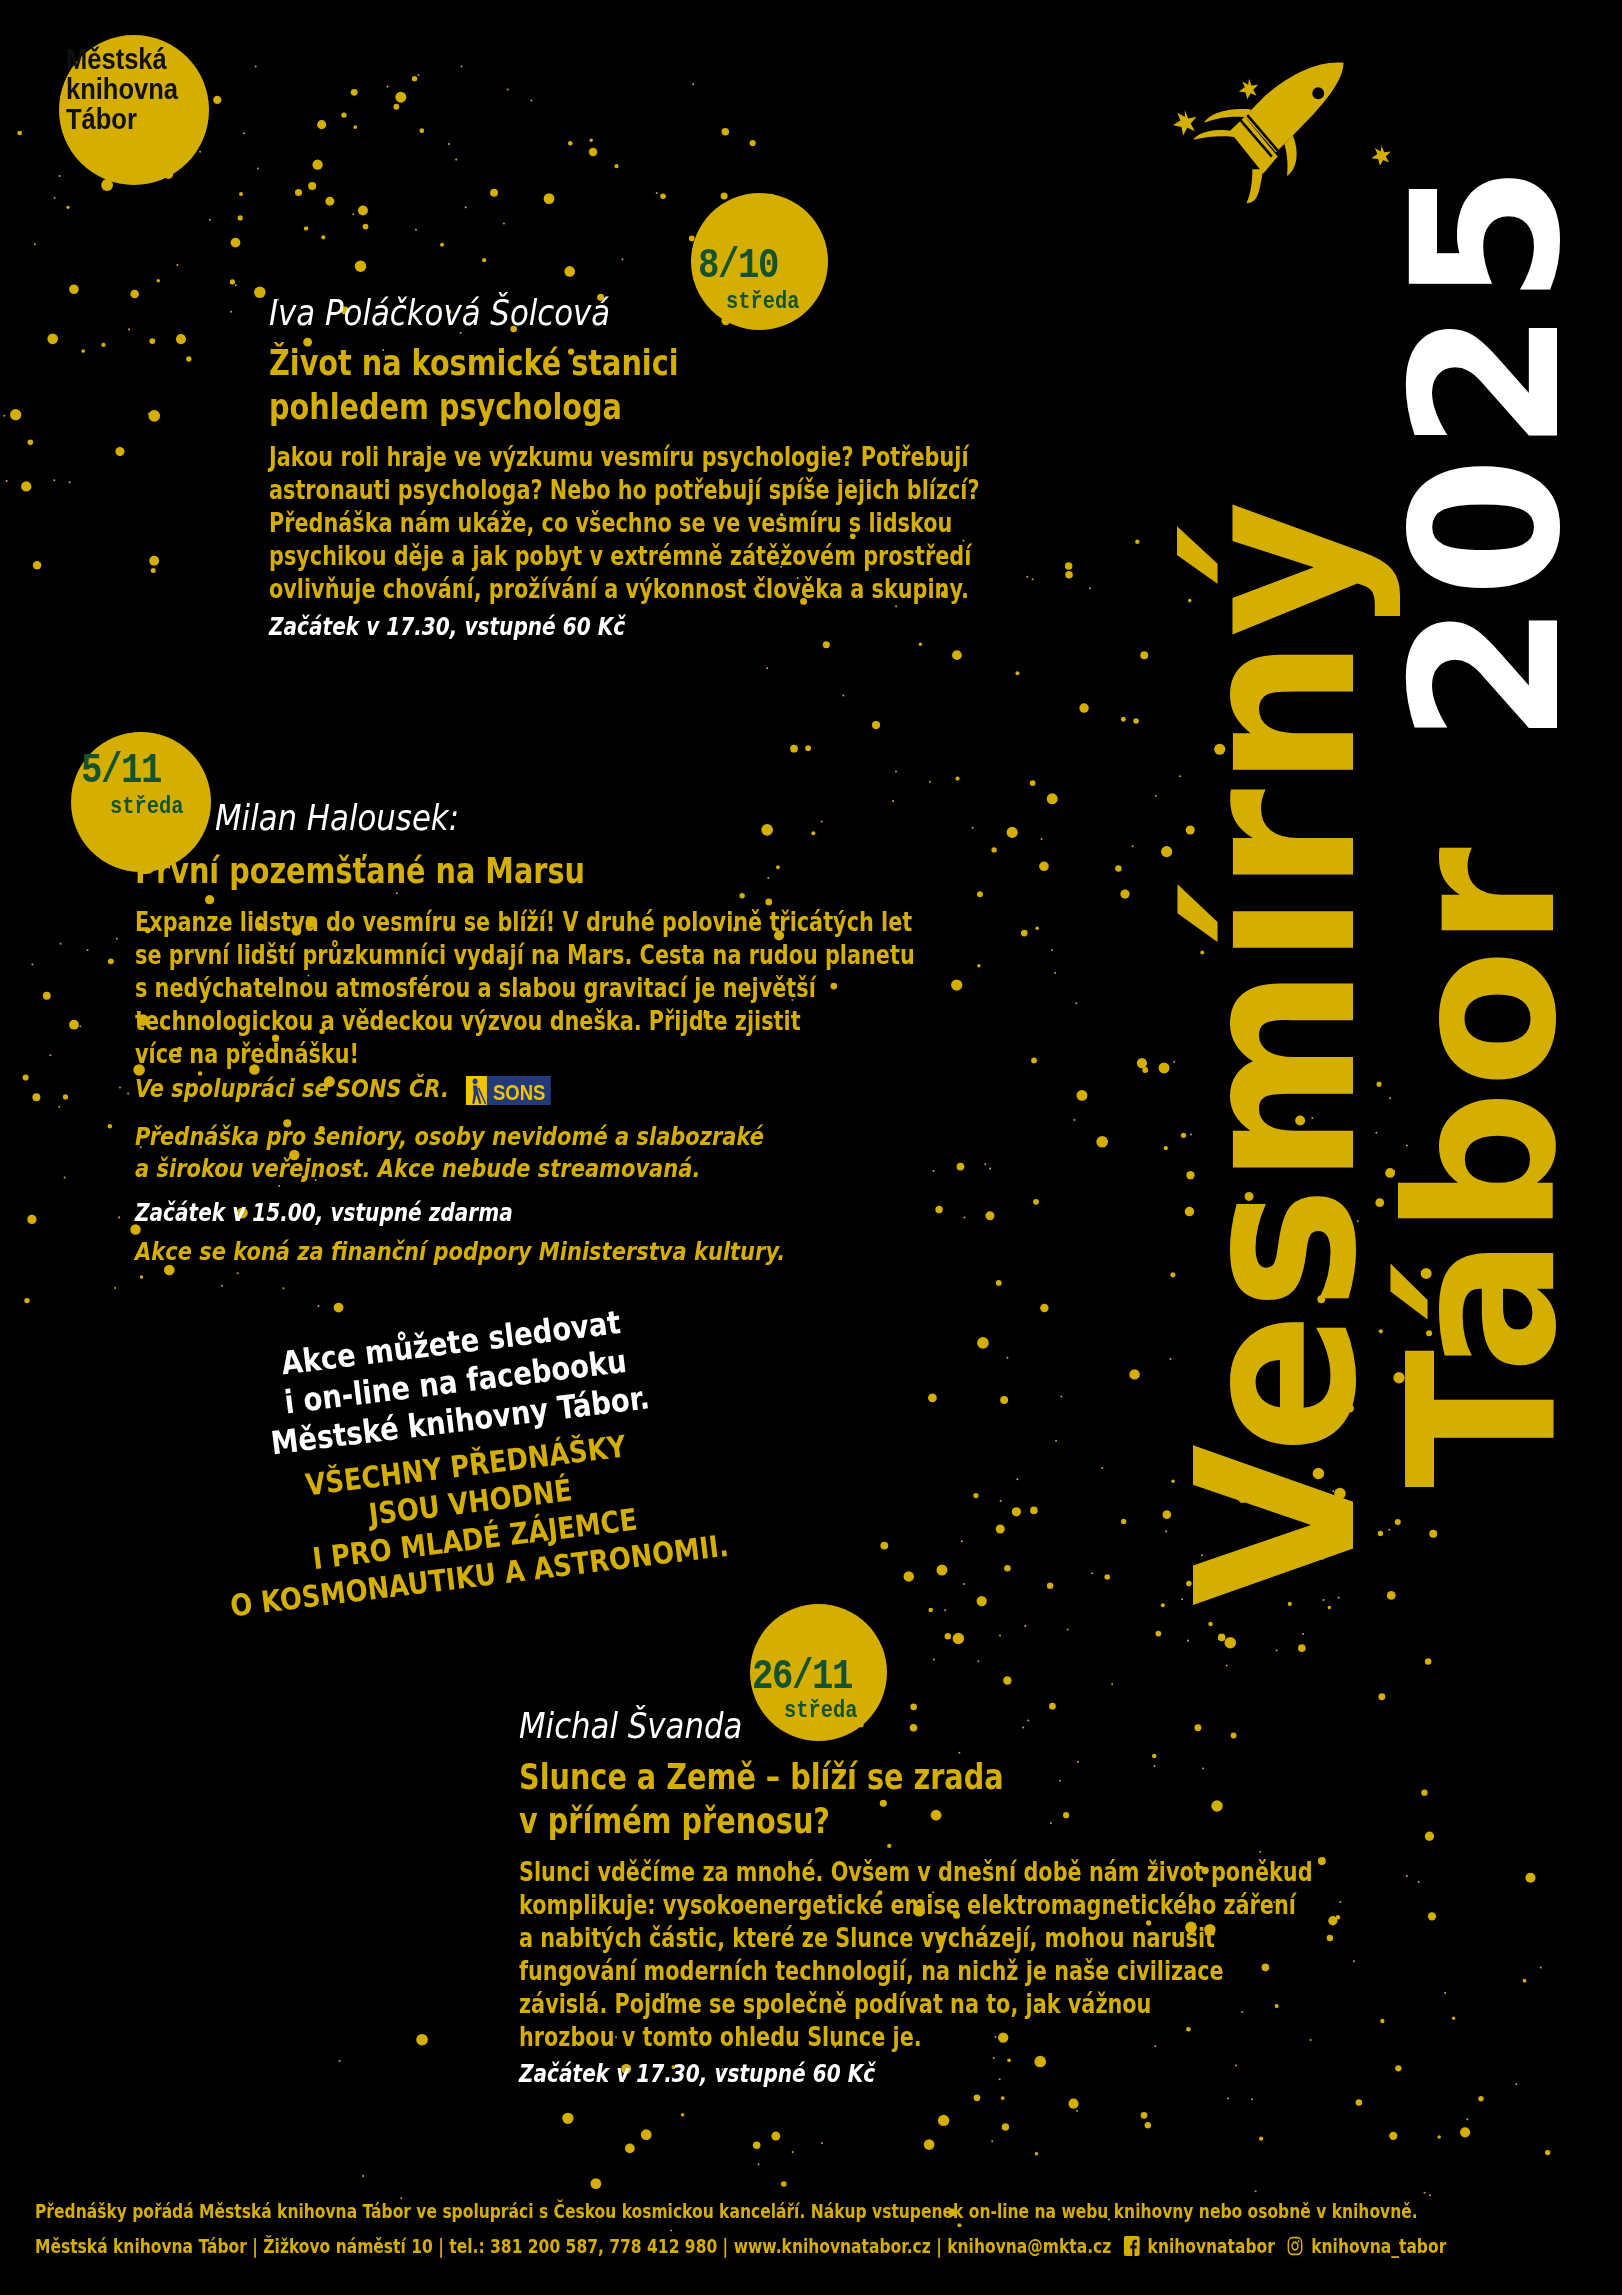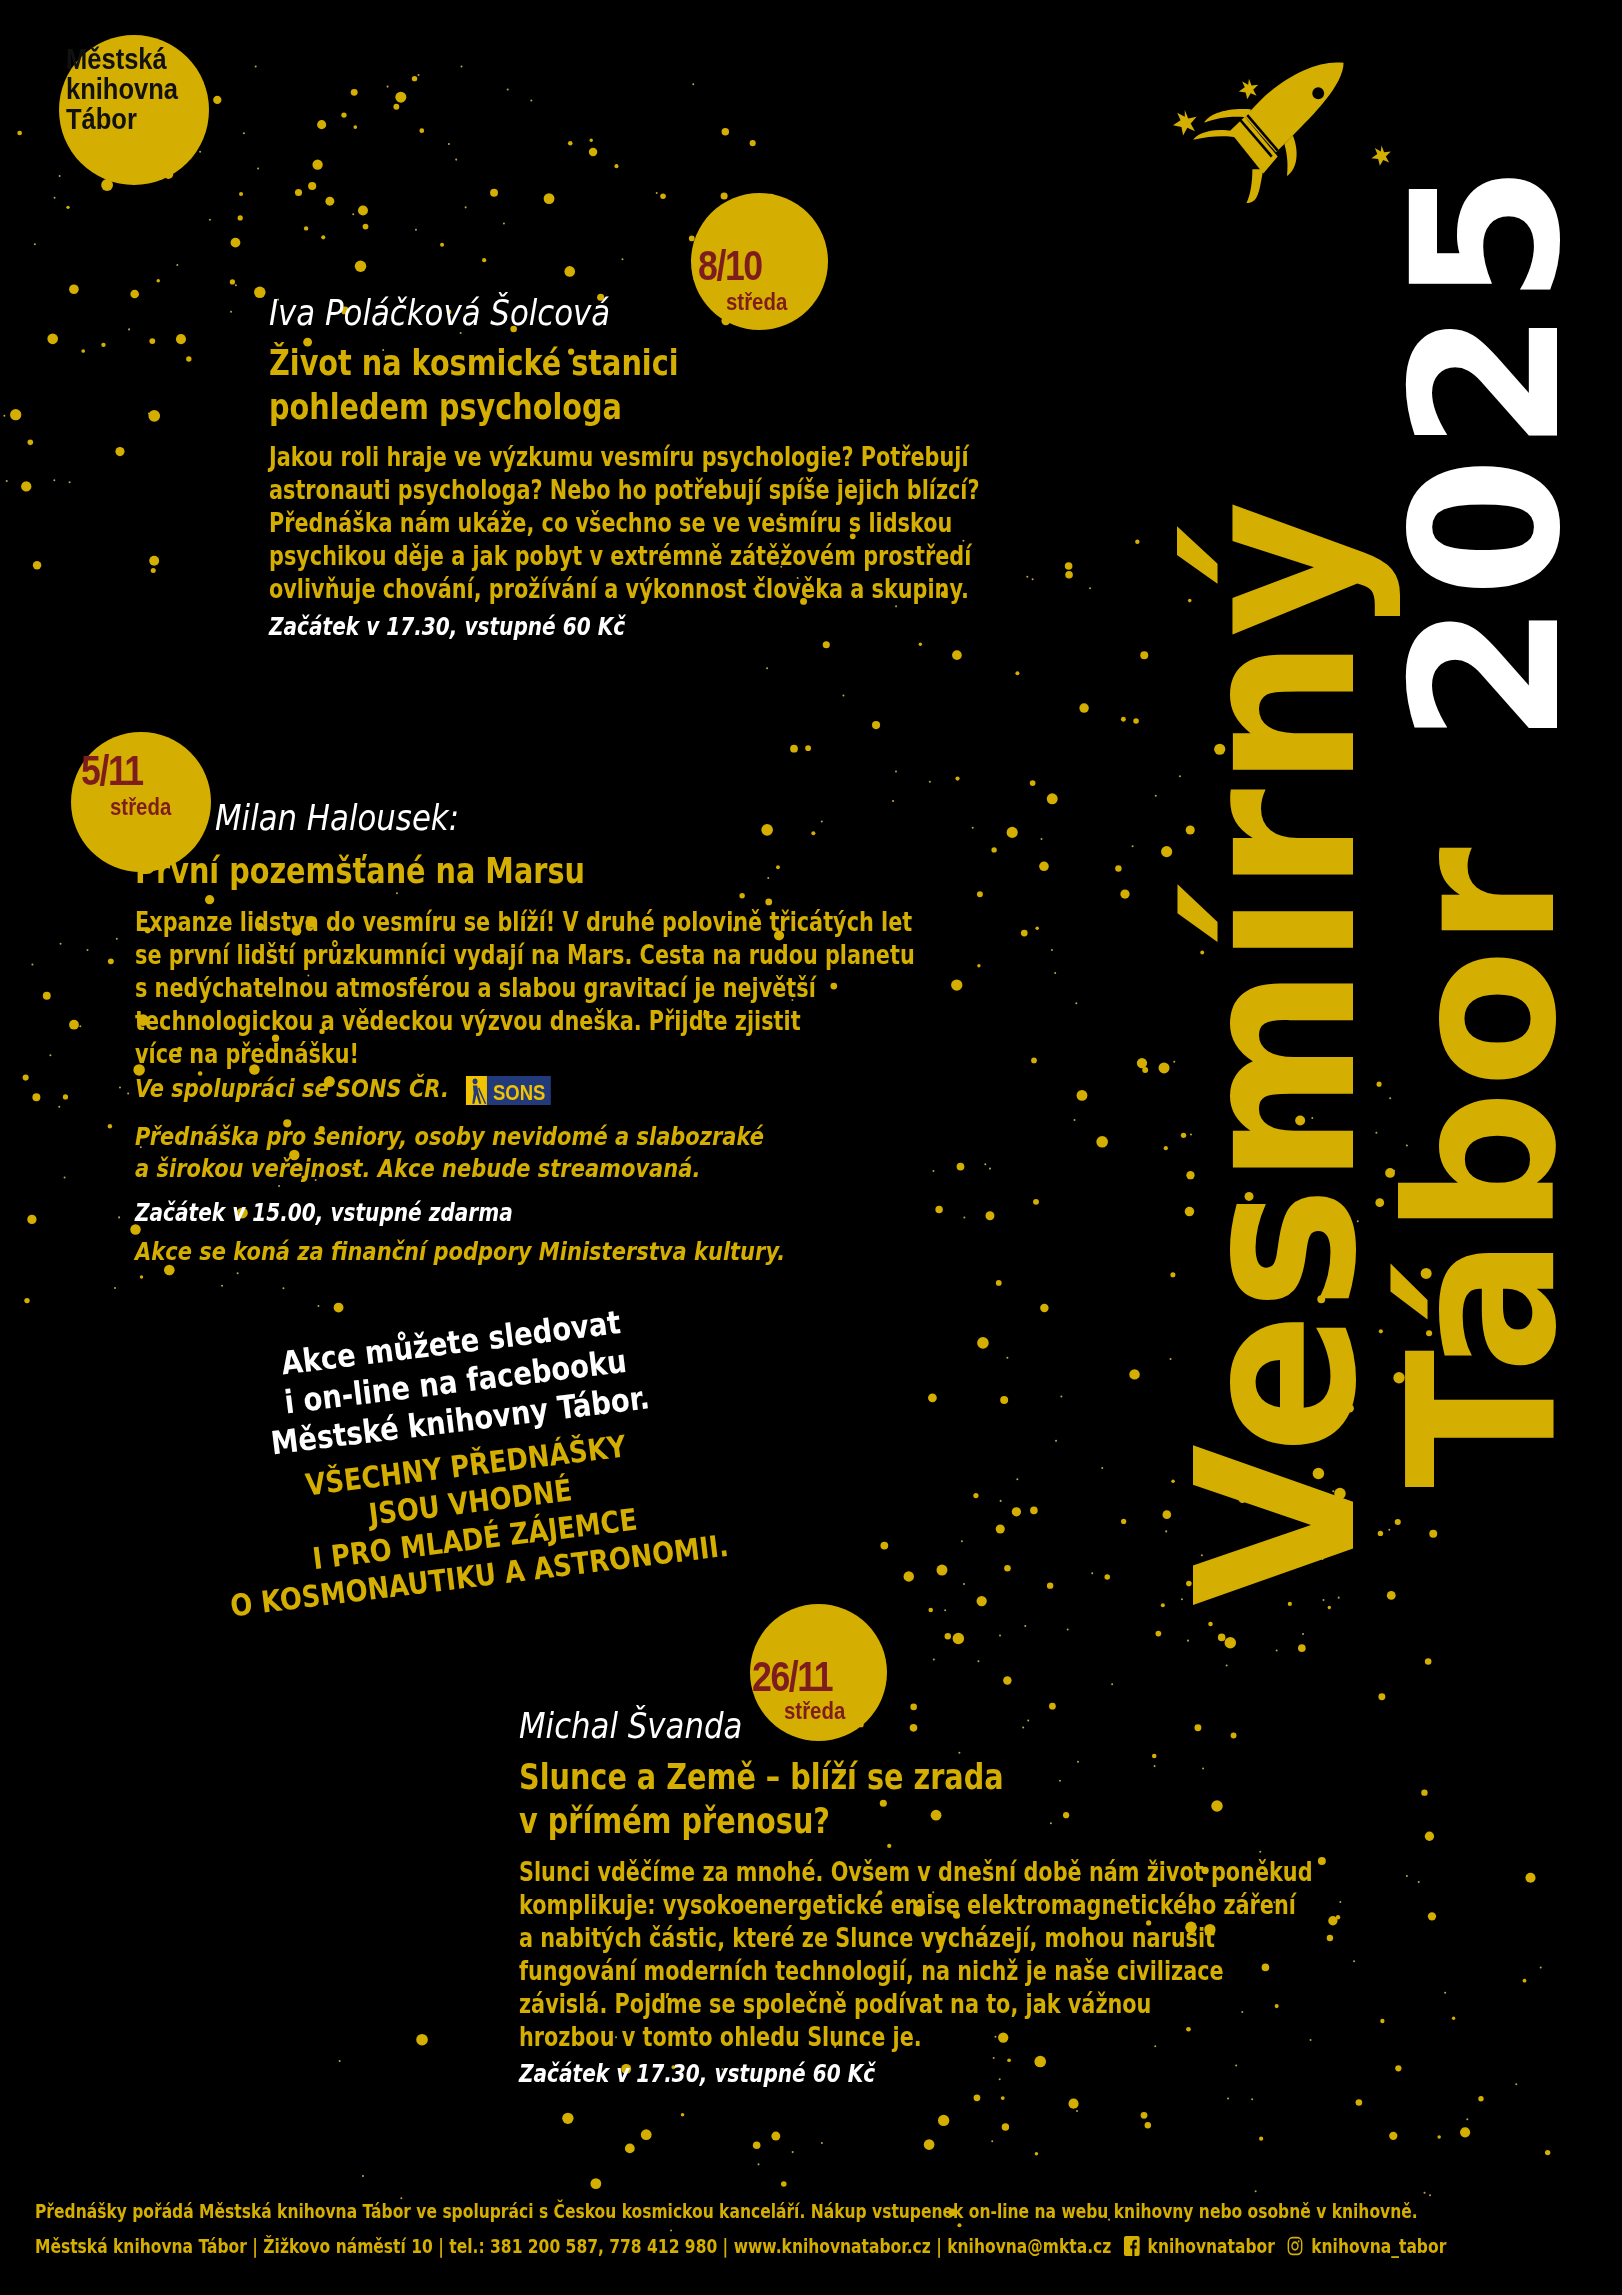--- a/index.html
+++ b/index.html
@@ -5,21 +5,21 @@
     * { margin:0; padding:0; box-sizing:border-box; }
     html, body { width:1623px; height:2295px; background:#000; overflow:hidden; }
     body { position:relative; font-family:"DejaVu Sans Condensed","DejaVu Sans",sans-serif; color:#d4ae00; }
     .abs { position:absolute; }
     #stars { position:absolute; left:0; top:0; width:1623px; height:2295px; }
 
     .logo { left:35px; top:35px; width:150px; height:150px; border-radius:50%; background:#d4ae00; color:#111;
             font-family:"Liberation Sans",sans-serif; font-weight:bold; font-size:29px; line-height:30px; padding:8.5px 0 0 6.8px;margin-left:24px; }
     .logo span { display:block; transform:scaleX(0.88); transform-origin:left; }
 
-    .date { border-radius:50%; background:#d4ae00; color:#7f1d1d; font-family:Liberation Sans, sans-serif; }
+    .date { border-radius:50%; background:#d4ae00; color:#14532d; font-family:Liberation Mono, monospace; }
     .date .num { position:absolute; font-weight:bold; font-size:42px; letter-spacing:-1.7px; transform:scaleX(0.85); transform-origin:left; }
     .date .day { position:absolute; font-size:24px; font-weight:bold; transform:scaleX(0.85); transform-origin:left; }
 
     .speaker { font-family:"DejaVu Sans",sans-serif; font-style:italic; color:#fff; font-size:35px; transform:scaleX(0.88); transform-origin:left; white-space:nowrap; }
     .title { font-family:"DejaVu Sans",sans-serif; font-weight:bold; color:#d4ae00; font-size:35px; line-height:44px; transform:scaleX(0.82); transform-origin:left; white-space:nowrap; }
     .body { font-family:"DejaVu Sans",sans-serif; font-weight:bold; color:#d4ae00; font-size:26px; line-height:33px; transform:scaleX(0.80); transform-origin:left; white-space:nowrap; }
     .start { font-family:"DejaVu Sans",sans-serif; font-style:italic; font-weight:bold; color:#fff; font-size:24.5px; transform:scaleX(0.82); transform-origin:left; white-space:nowrap; }
     .note { font-family:"DejaVu Sans",sans-serif; font-style:italic; font-weight:bold; color:#d4ae00; font-size:25px; line-height:32px; transform:scaleX(0.84); transform-origin:left; white-space:nowrap; }
 
     .sons { display:inline-flex; vertical-align:middle; height:29px; margin-left:12px; }

